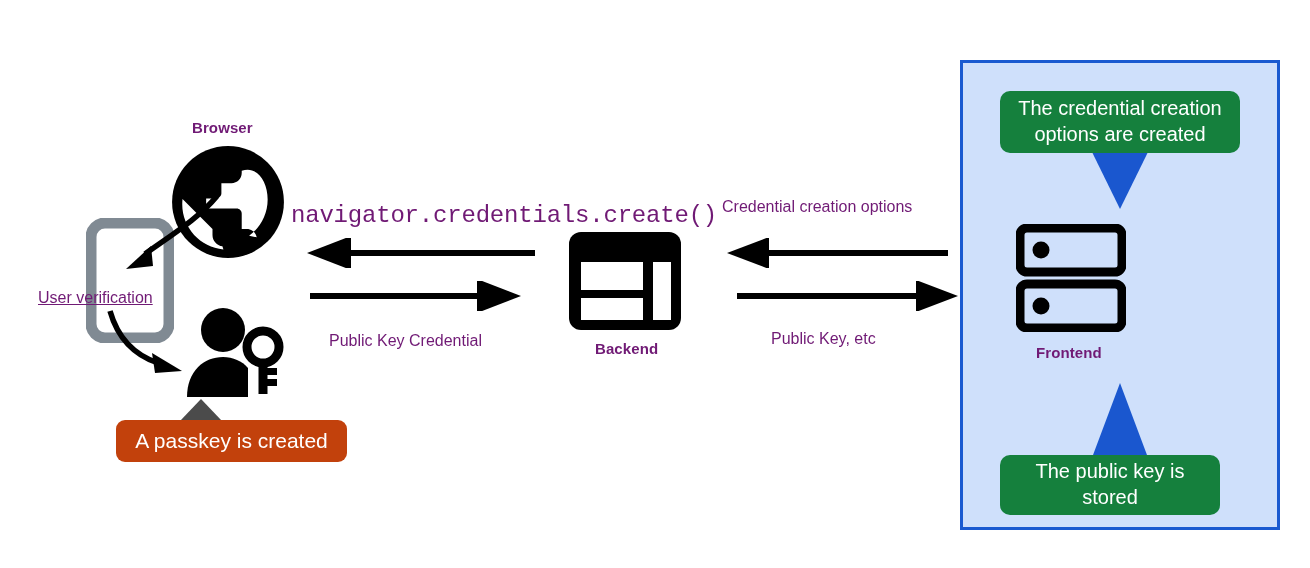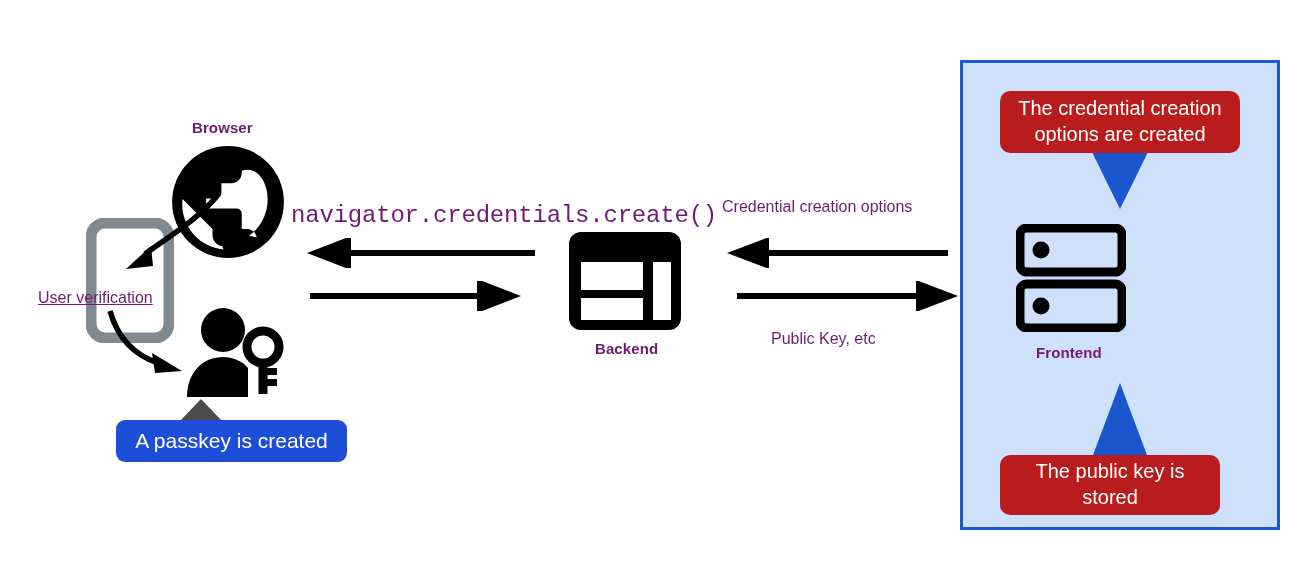--- a/index.html
+++ b/index.html
@@ -61,22 +61,22 @@
     display: flex;
     align-items: center;
     justify-content: center;
     text-align: center;
     color: #ffffff;
     font-family: "Liberation Sans", sans-serif;
     font-size: 20px;
     line-height: 1.28;
     border-radius: 10px;
   }
-  .callout-blue { background: #b91c1c; }
-  .callout-grey { background: #1d4ed8; border-radius: 9px; font-size: 21px; }
+  .callout-blue { background: #15803d; }
+  .callout-grey { background: #c2410c; border-radius: 9px; font-size: 21px; }
 
   .tail {
     position: absolute;
     width: 0;
     height: 0;
   }
   .tail-down-blue {
     border-left: 28px solid transparent;
     border-right: 28px solid transparent;
     border-top: 57px solid #1a57cf;
@@ -144,20 +144,21 @@
   <svg class="icon" style="left:305px; top:238px;" width="232" height="30" viewBox="0 0 232 30">
     <line x1="42" y1="15" x2="230" y2="15" stroke="#000" stroke-width="6"></line>
     <polygon points="2,15 46,-2 46,32" fill="#000"></polygon>
   </svg>
 
   <svg class="icon" style="left:308px; top:281px;" width="215" height="30" viewBox="0 0 215 30">
     <line x1="2" y1="15" x2="172" y2="15" stroke="#000" stroke-width="6"></line>
     <polygon points="213,15 169,-2 169,32" fill="#000"></polygon>
   </svg>
 
+  <div class="label label-plain" style="left:329px; top:332px;">Public Key Credential</div>
 
   <div class="label label-bold" style="left:192px; top:119px;">Browser</div>
 
   <svg class="icon" style="left:167px; top:141px;" width="122" height="122" viewBox="0 0 48 48">
     <circle cx="24" cy="24" r="22" fill="#000"></circle>
     <path fill="#fff" d="M22.2 42.7C13.1 41.8 6 34.2 6 24.9c0-.7.05-1.4.1-2.05L17.9 34.6v2.4c0 2.3 1.75 4.2 3.9 4.45z
                           M35.3 37.9c-.3-1.9-1.9-3.3-3.9-3.3h-2v-6c0-1.1-.9-2-2-2H15.4v-4h4c1.1 0 2-.9 2-2v-4h4
                           c2.2 0 4-1.8 4-4v-.85C35.3 9.6 39.6 15.8 39.6 23c0 5.9-2.9 11.1-7.3 14.3z"></path>
   </svg>
 

